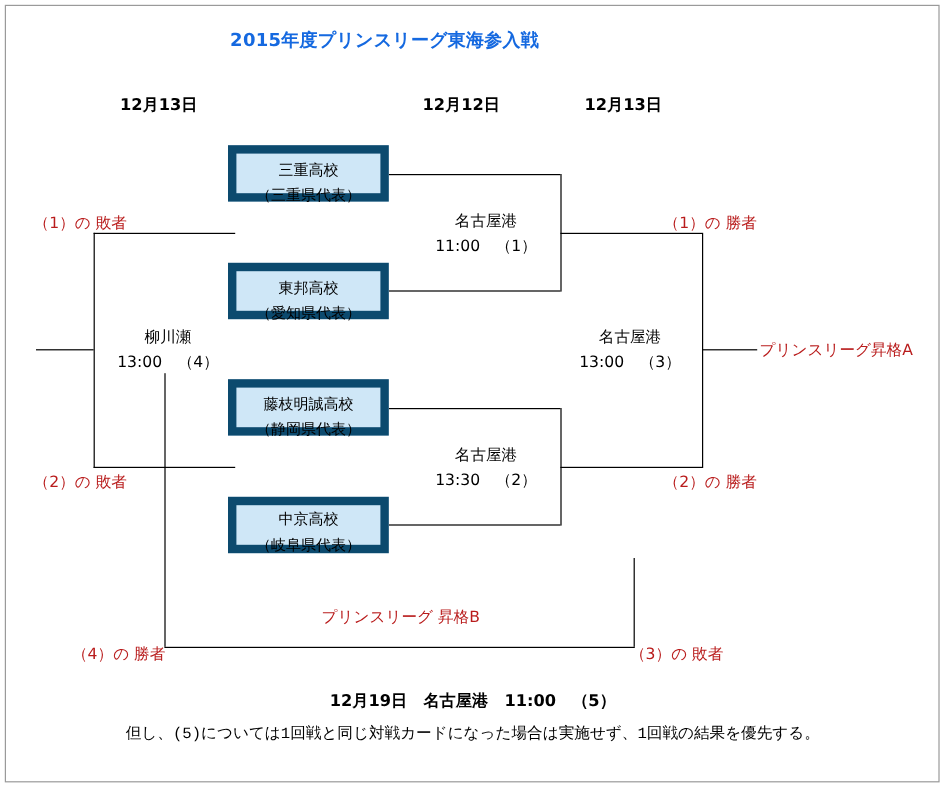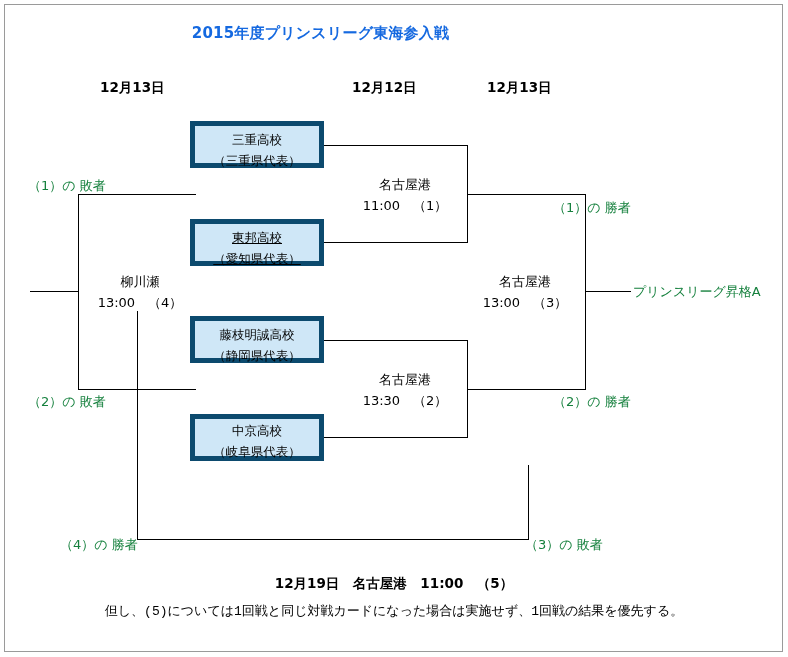--- a/index.html
+++ b/index.html
@@ -42,21 +42,21 @@
     position: absolute;
     font-size: 13.5px;
     font-weight: bold;
     color: #000000;
     white-space: nowrap;
   }
   .team-box {
     position: absolute;
     box-sizing: border-box;
     background: #cfe7f7;
-    border: 5px solid #0c4a6e;
+    border: 7px solid #0c4a6e;
     width: 134px;
     height: 47px;
     text-align: center;
     font-size: 12.5px;
     color: #000000;
     line-height: 21px;
     padding-top: 3px;
   }
   .team-box .ln1, .team-box .ln2 {
     display: block;
@@ -69,21 +69,21 @@
     color: #000000;
     line-height: 21px;
     white-space: nowrap;
   }
   .match-label .ln1, .match-label .ln2 {
     display: block;
   }
   .side-label {
     position: absolute;
     font-size: 13px;
-    color: #15803d;
+    color: #b91c1c;
     white-space: nowrap;
   }
   .footer-main {
     position: absolute;
     font-size: 13.5px;
     font-weight: bold;
     color: #000000;
     white-space: nowrap;
   }
   .footer-note {
@@ -130,21 +130,21 @@
   <div class="ln h" style="left:30px; top:291px; width:48px;"></div>
 
   <div class="ln v" style="left:137px; top:311px; height:228px;"></div>
   <div class="ln v" style="left:528px; top:465px; height:74px;"></div>
   <div class="ln h" style="left:137px; top:539px; width:392px;"></div>
 
   <div class="team-box" style="left:190px; top:121px;">
     <span class="ln1">三重高校</span>
     <span class="ln2">（三重県代表）</span>
   </div>
-  <div class="team-box" style="left:190px; top:219px;text-decoration:underline;">
+  <div class="team-box" style="left:190px; top:219px;">
     <span class="ln1">東邦高校</span>
     <span class="ln2">（愛知県代表）</span>
   </div>
   <div class="team-box" style="left:190px; top:316px;">
     <span class="ln1">藤枝明誠高校</span>
     <span class="ln2">（静岡県代表）</span>
   </div>
   <div class="team-box" style="left:190px; top:414px;font-family:Liberation Mono, monospace;">
     <span class="ln1">中京高校</span>
     <span class="ln2">（岐阜県代表）</span>
@@ -162,21 +162,22 @@
     <span class="ln1">名古屋港</span>
     <span class="ln2">13:00　（3）</span>
   </div>
   <div class="match-label" style="left:77px; top:271px; width:126px;text-align:center;">
     <span class="ln1">柳川瀬</span>
     <span class="ln2">13:00　（4）</span>
   </div>
 
   <div class="side-label" style="left:28px; top:177px;">（1）の 敗者</div>
   <div class="side-label" style="left:28px; top:393px;">（2）の 敗者</div>
-  <div class="side-label" style="left:553px; top:177px;margin-top:22px;">（1）の 勝者</div>
+  <div class="side-label" style="left:553px; top:177px;">（1）の 勝者</div>
   <div class="side-label" style="left:553px; top:393px;">（2）の 勝者</div>
   <div class="side-label" style="left:633px; top:283px;">プリンスリーグ昇格A</div>
+  <div class="side-label" style="left:268px; top:505px;">プリンスリーグ 昇格B</div>
   <div class="side-label" style="left:60px; top:536px;">（4）の 勝者</div>
   <div class="side-label" style="left:525px; top:536px;">（3）の 敗者</div>
 
   <div class="footer-main" style="left:0; top:575px; width:788px; text-align:center;">12月19日　名古屋港　11:00　（5）</div>
   <div class="footer-note" style="left:0; top:602px; width:788px; text-align:center;font-family:Liberation Mono, monospace;">但し、(5)については1回戦と同じ対戦カードになった場合は実施せず、1回戦の結果を優先する。</div>
 </div>
 
 </body></html>

